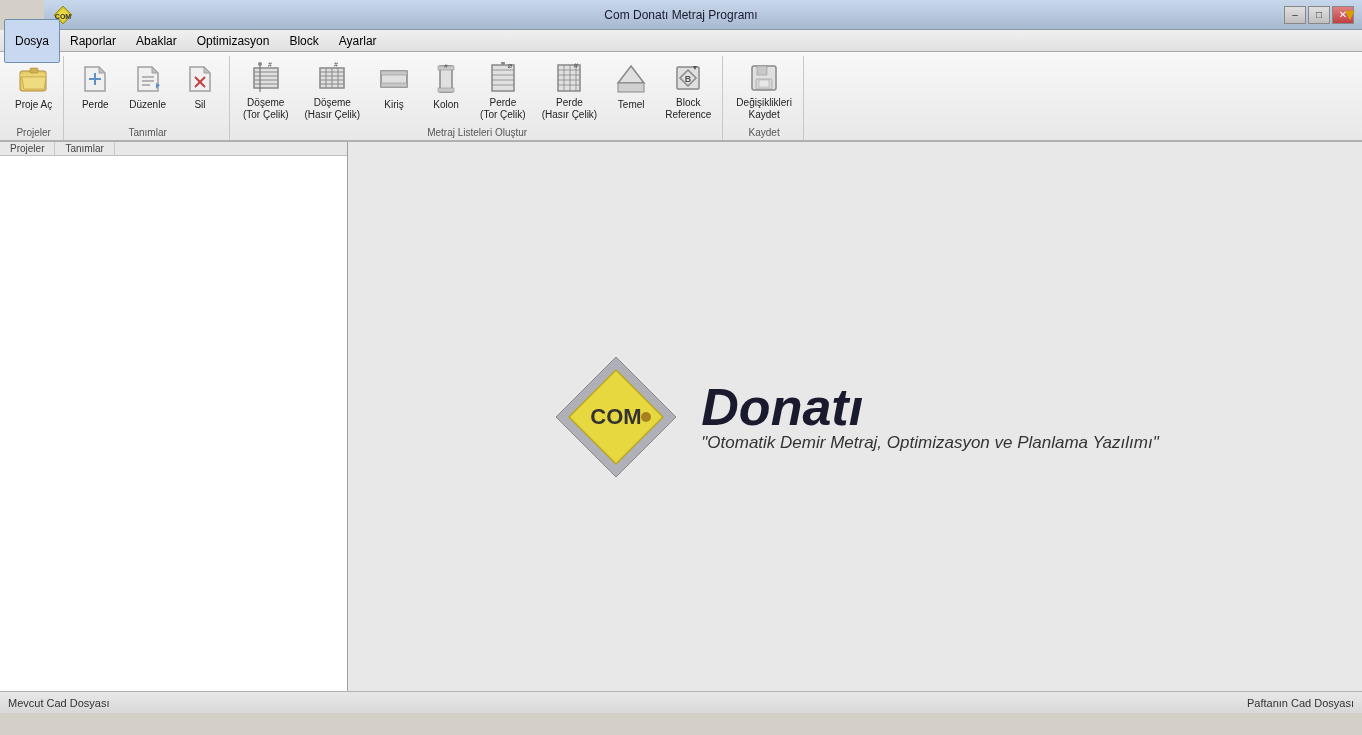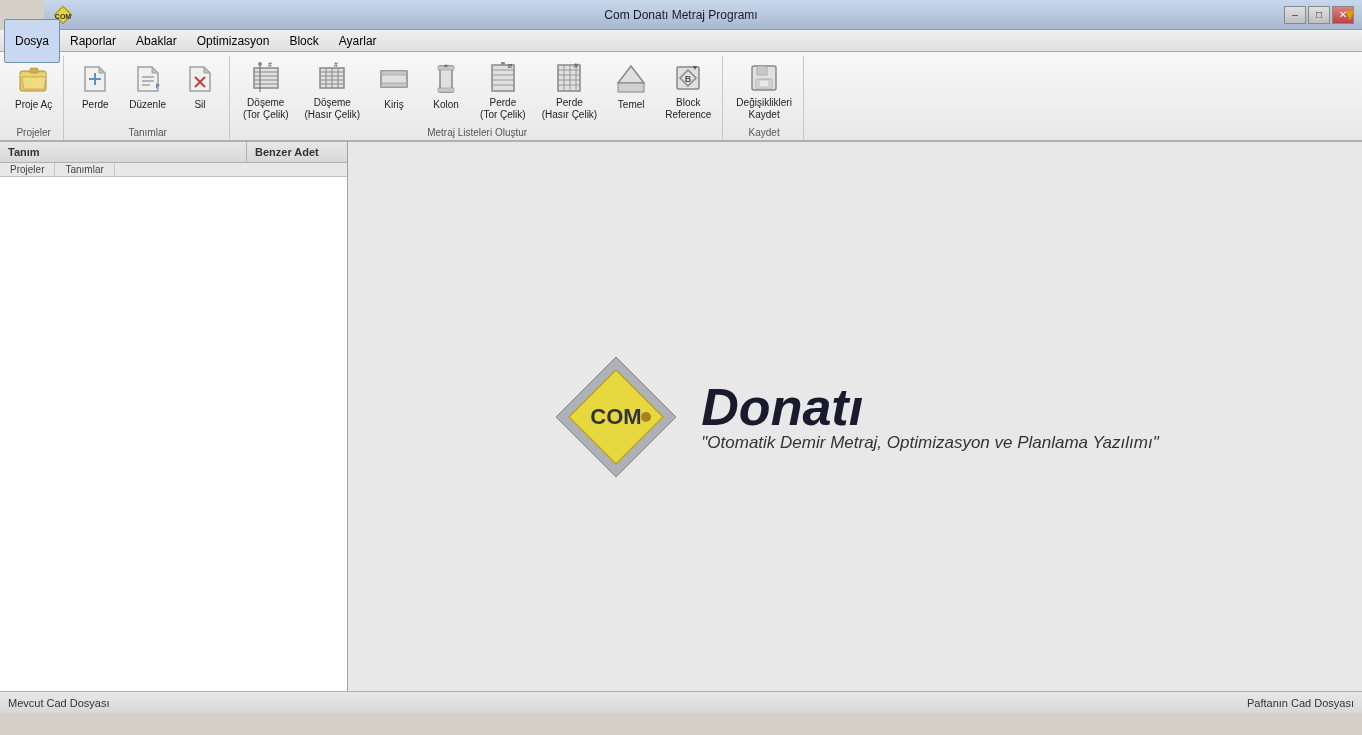--- a/index.html
+++ b/index.html
@@ -487,24 +487,20 @@
     </div>
     <div class="ribbon-group-label">Kaydet</div>
   </div>
 
   <div id="yellow-chevron" style="position:absolute;right:4px;top:6px;font-size:16px;color:#d8a000;">▼</div>
 </div>
 
 <div id="main">
 
   <div id="left-panel">
-    <div id="left-panel-header">
-      <div class="panel-col-header">Tanım</div>
-      <div class="panel-col-header">Benzer Adet</div>
-    </div>
     <div id="panel-section-row">
       <span class="section-pill">Projeler</span>
       <span class="section-pill">Tanımlar</span>
     </div>
     <div id="panel-content"></div>
   </div>
 
   <div id="center-area">
     <div id="logo-area">
       <div id="logo-row">

